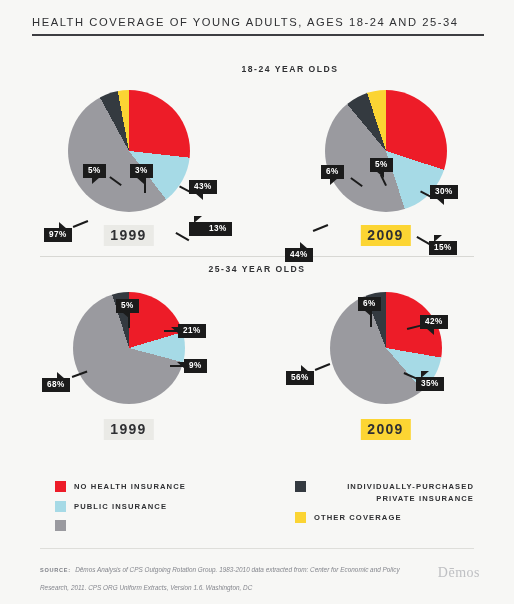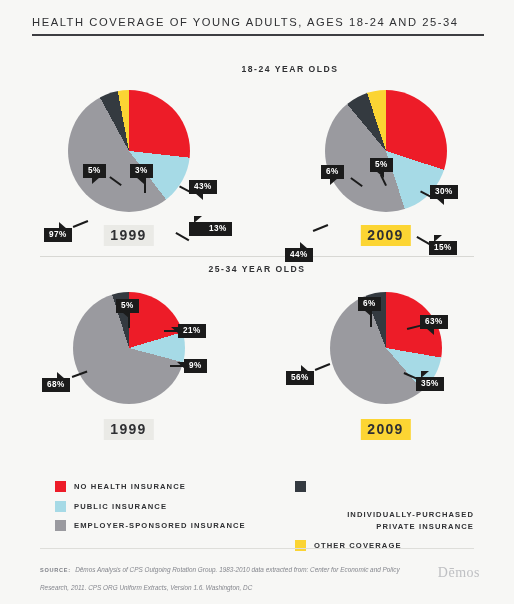--- a/index.html
+++ b/index.html
@@ -202,21 +202,21 @@
     <div class="pie-holder">
       <div class="pie pie-sm" id="pie-3" style="background: conic-gradient(rgb(237, 28, 40) 0deg, rgb(237, 28, 40) 99.802deg, rgb(166, 218, 230) 99.802deg, rgb(166, 218, 230) 139.01deg, rgb(154, 154, 159) 139.01deg, rgb(154, 154, 159) 338.614deg, rgb(52, 58, 64) 338.614deg, rgb(52, 58, 64) 360deg);"></div>
     </div>
     <div class="year yellow">2009</div>
     <div class="leader" style="left:113px;top:28px;width:1.6px;height:17px;"></div>
     <div class="cal" style="left:101px;top:15px;">
       <span>6%</span><i class="tail tail-bl"></i>
     </div>
     <div class="leader" style="left:150px;top:46px;width:14px;height:1.6px;transform:rotate(-14deg);transform-origin:left center;"></div>
     <div class="cal" style="left:163px;top:33px;">
-      <span>63%</span><i class="tail tail-bl"></i>
+      <span>42%</span><i class="tail tail-bl"></i>
     </div>
     <div class="leader" style="left:147px;top:90px;width:14px;height:1.6px;transform:rotate(24deg);transform-origin:left center;"></div>
     <div class="cal" style="left:159px;top:95px;">
       <span>35%</span><i class="tail tail-tl"></i>
     </div>
     <div class="leader" style="left:58px;top:87px;width:16px;height:1.6px;transform:rotate(-22deg);transform-origin:left center;"></div>
     <div class="cal" style="left:29px;top:89px;">
       <span>56%</span><i class="tail tail-tr"></i>
     </div>
   </div>
@@ -226,27 +226,26 @@
       <div class="legend-item">
         <span class="swatch" style="background:#ED1C28"></span>
         <span class="legend-label">NO HEALTH INSURANCE</span>
       </div>
       <div class="legend-item">
         <span class="swatch" style="background:#A6DAE6"></span>
         <span class="legend-label">PUBLIC INSURANCE</span>
       </div>
       <div class="legend-item">
         <span class="swatch" style="background:#9A9A9F"></span>
-        <span class="legend-label">EMPLOYER-SPONSORED INSURANCE</span>
       </div>
     </div>
     <div class="legend-col right">
       <div class="legend-item">
         <span class="swatch" style="background:#343a40"></span>
-        <span class="legend-label" style="max-width:160px;display:inline-block;margin-top:28px;">INDIVIDUALLY-PURCHASED PRIVATE INSURANCE</span>
+        <span class="legend-label" style="max-width:160px;display:inline-block;">INDIVIDUALLY-PURCHASED PRIVATE INSURANCE</span>
       </div>
       <div class="legend-item">
         <span class="swatch" style="background:#FBD433"></span>
         <span class="legend-label">OTHER COVERAGE</span>
       </div>
     </div>
   </div>
 
   <div class="footer-rule"></div>
   <div class="source">

